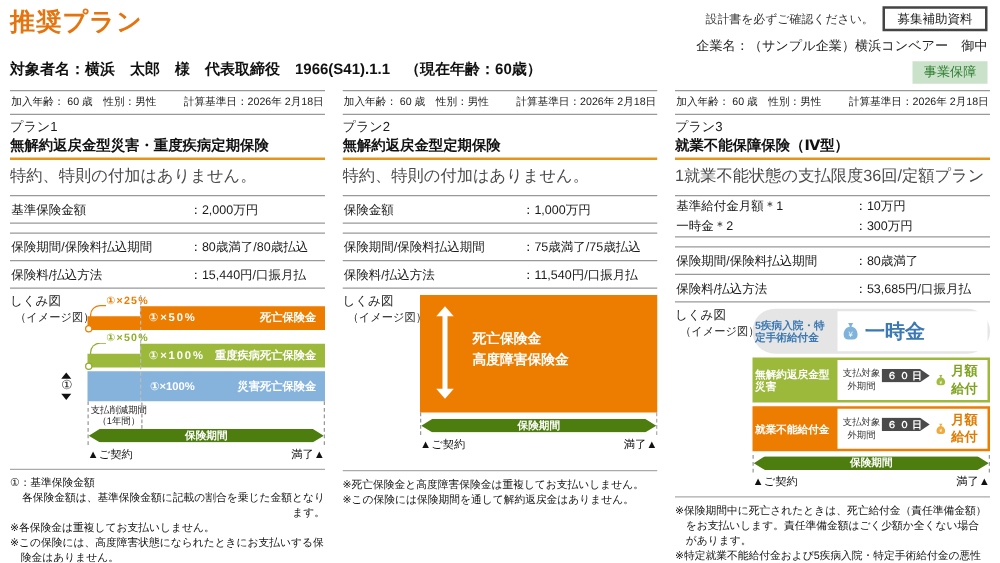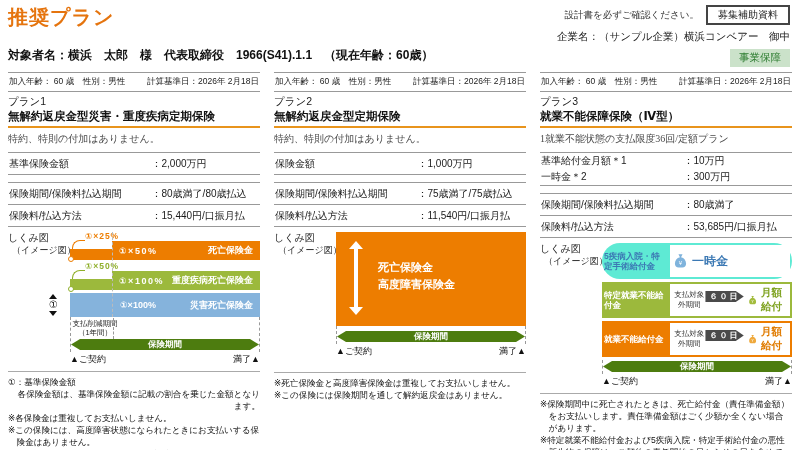--- a/index.html
+++ b/index.html
@@ -17,21 +17,21 @@
   .company-line{font-size:10.5px;margin-top:5px;color:#222;}
   .biz-badge{display:inline-block;margin-top:5px;background:#CBE2CA;color:#2E7D32;font-size:10.5px;padding:2px 9px;}
   .person-line{position:absolute;left:8px;top:47px;font-size:12px;font-weight:bold;color:#111;}
 
   
   .cols{position:absolute;left:0;right:0;top:72px;bottom:0;display:flex;gap:14px;padding:0 8px;}
   .col{flex:1;min-width:0;overflow:hidden;}
   .meta{border-top:1px solid #999;border-bottom:1px solid #999;display:flex;justify-content:space-between;font-size:8.5px;padding:3px 1px;color:#222;}
   .plan-no{font-size:10.5px;margin-top:3px;}
   .plan-title{font-size:11.5px;font-weight:bold;border-bottom:2.5px solid #E8941C;padding-bottom:2px;color:#111;}
-  .subtitle{font-size:10px;color:#4a4a4a;margin:4px 0 6px;font-family:Liberation Serif, serif;}
+  .subtitle{font-size:13px;color:#4a4a4a;margin:4px 0 6px;}
   .tbl{border-top:1px solid #999;border-bottom:1px solid #999;font-size:10px;}
   .tbl.m1{margin-bottom:7px;}
   .tbl.m2{margin-bottom:5px;}
   .trow{display:flex;padding:3.5px 1px;}
   .tbl.tight .trow{padding:1px 1px;}
   .tbl.divided .trow + .trow{border-top:1px solid #999;}
   .lbl{width:57%;}
   .val{flex:1;}
 
   
@@ -72,30 +72,30 @@
   .av{position:absolute;left:13px;top:9px;bottom:11px;width:14px;}
   .av::before{content:"";position:absolute;left:5px;top:6px;bottom:6px;width:4px;background:#fff;}
   .av-up{position:absolute;top:0;left:0;width:0;height:0;border-left:7px solid transparent;border-right:7px solid transparent;border-bottom:8px solid #fff;}
   .av-down{position:absolute;bottom:0;left:0;width:0;height:0;border-left:7px solid transparent;border-right:7px solid transparent;border-top:8px solid #fff;}
   .d2-text{position:absolute;left:42px;top:27px;color:#fff;font-weight:bold;font-size:11px;line-height:1.55;}
 
   
   .b-row{display:flex;gap:2px;padding:2px;margin-bottom:3px;}
   .b-row .blabel{width:64px;font-size:8.5px;line-height:1.2;display:flex;align-items:center;font-weight:bold;}
   .b-row .bcontent{flex:1;background:#fff;display:flex;align-items:center;gap:4px;padding:2px 3px;min-height:28px;}
-  .row-blue{background:#5eead4;border-radius:18px;}
+  .row-blue{background:#e5e5e5;border-radius:18px;}
   .row-blue .blabel{color:#3C79B4;}
   .row-green{background:#9CB93C;}
   .row-orange{background:#ED7D00;}
   .row-green .blabel,.row-orange .blabel{color:#fff;}
   .waiting{display:flex;flex-direction:row;align-items:stretch;}
   .wait-label{font-size:7.5px;color:#333;text-align:center;}
   .wait-arrow{margin-top:1px;width:62px;height:11px;background:#4a4a4a;color:#fff;font-size:8px;font-weight:bold;text-align:center;line-height:11px;
     clip-path:polygon(0 0,calc(100% - 8px) 0,100% 50%,calc(100% - 8px) 100%,0 100%);letter-spacing:2px;}
-  .benefit-blue{color:#3C79B4;font-weight:bold;font-size:12px;}
+  .benefit-blue{color:#3C79B4;font-weight:bold;font-size:16px;}
   .benefit-green{color:#7FA321;font-weight:bold;font-size:10.5px;}
   .benefit-orange{color:#E07B00;font-weight:bold;font-size:10.5px;}
 
   
   .fnotes{border-top:1px solid #aaa;margin-top:5px;padding-top:4px;font-size:8.6px;line-height:1.4;color:#111;}
   .fn{padding-left:1em;text-indent:-1em;}
   .fn-indent{padding-left:1em;text-indent:0;text-align:right;}
 
   .c-orange{color:#ED7D00;}
   .c-green{color:#8FAF2A;}
@@ -312,21 +312,21 @@
           <div class="blabel">5疾病入院・特定手術給付金</div>
           <div class="bcontent">
             <svg width="15" height="17" viewBox="0 0 22 24">
               <path d="M8 1.5 h6 l-2.2 4.2 c4.6 1 7.4 4.6 7.4 9.6 c0 3.4 -2.2 5.6 -5.4 5.6 h-5.6 c-3.2 0 -5.4 -2.2 -5.4 -5.6 c0 -5 2.8 -8.6 7.4 -9.6 z" fill="#7FB3DC"></path>
               <text x="11" y="17.5" font-size="9" fill="#fff" text-anchor="middle">¥</text>
             </svg>
             <span class="benefit-blue">一時金</span>
           </div>
         </div>
         <div class="b-row row-green">
-          <div class="blabel">特定就業不能給付金</div>
+          <div class="blabel">無解約返戻金型災害</div>
           <div class="bcontent">
             <div class="waiting">
               <span class="wait-label">支払対象外期間</span>
               <span class="wait-arrow">６０日</span>
             </div>
             <svg width="15" height="17" viewBox="0 0 22 24">
               <path d="M8 1.5 h6 l-2.2 4.2 c4.6 1 7.4 4.6 7.4 9.6 c0 3.4 -2.2 5.6 -5.4 5.6 h-5.6 c-3.2 0 -5.4 -2.2 -5.4 -5.6 c0 -5 2.8 -8.6 7.4 -9.6 z" fill="#A3BC3E"></path>
               <text x="11" y="17.5" font-size="9" fill="#fff" text-anchor="middle">¥</text>
             </svg>
             <span class="benefit-green">月額給付</span>

